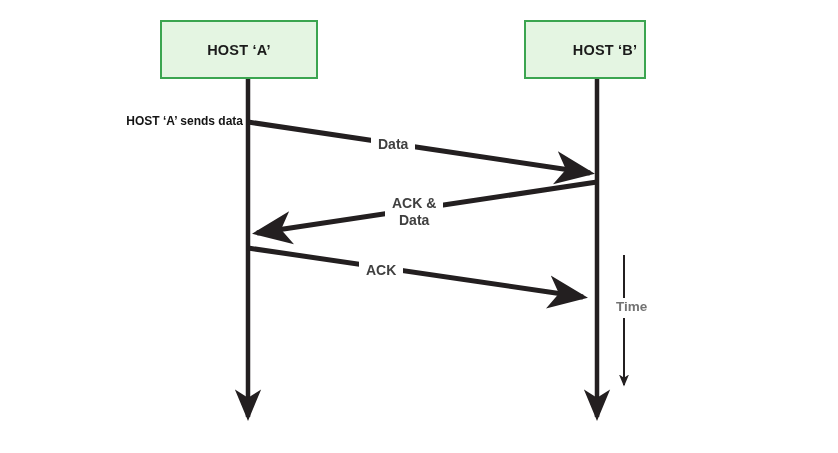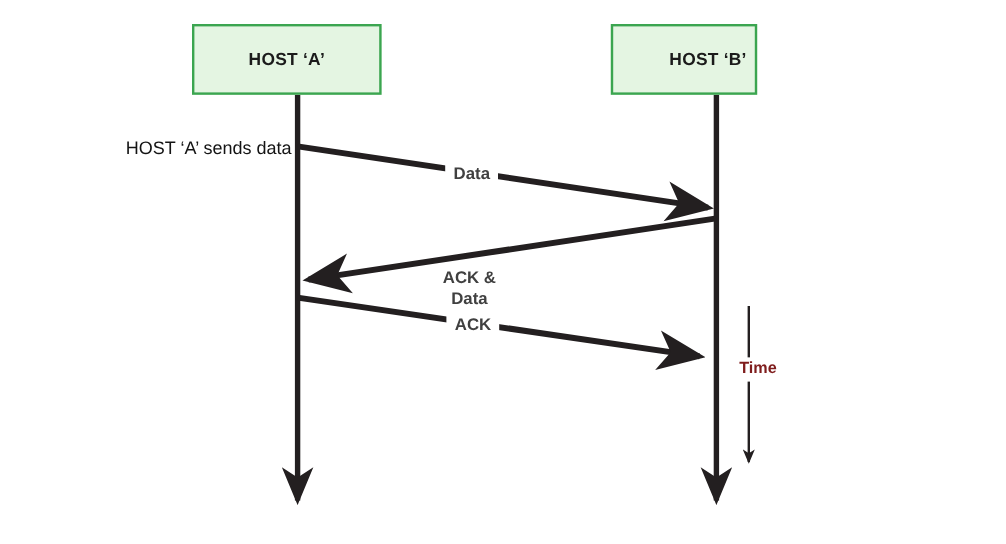--- a/index.html
+++ b/index.html
@@ -33,22 +33,22 @@
   }
   .host-label {
     font-size: 14.5px;
     font-weight: bold;
     color: #1b1b1b;
     letter-spacing: 0.2px;
     white-space: nowrap;
   }
   .side-note {
     position: absolute;
-    font-size: 15px;
-    font-weight: normal;
+    font-size: 12px;
+    font-weight: bold;
     color: #141414;
     line-height: 1.32;
     white-space: pre;
   }
   .side-note.right-align { text-align: right; }
   .side-note.center-align{ text-align: center; }
   .msg-label {
     position: absolute;
     font-size: 14px;
     font-weight: bold;
@@ -56,21 +56,21 @@
     line-height: 1.22;
     text-align: center;
     background: #ffffff;
     padding: 1px 7px;
     white-space: pre;
   }
   .time-label {
     position: absolute;
     font-size: 13.5px;
     font-weight: bold;
-    color: #7f1d1d;
+    color: #737373;
     background: #ffffff;
     padding: 1px 4px;
     white-space: nowrap;
   }
 </style>
 </head>
 <body>
 
 <div id="canvas">
 
@@ -95,30 +95,30 @@
     <line x1="248" y1="248" x2="583" y2="297" stroke="#231f20" stroke-width="5" marker-end="url(#arrow-solid)"></line>
 
     <line x1="624" y1="255" x2="624" y2="298" stroke="#231f20" stroke-width="2"></line>
     <line x1="624" y1="318" x2="624" y2="385" stroke="#231f20" stroke-width="2" marker-end="url(#arrow-thin)"></line>
   </svg>
 
   <div class="host-box" style="left:160px; top:20px; width:158px; height:59px;">
     <span class="host-label">HOST ‘A’</span>
   </div>
 
-  <div class="host-box" style="left:509px; top:20px; width:122px; height:59px;padding-left:40px;">
+  <div class="host-box" style="left:524px; top:20px; width:122px; height:59px;padding-left:40px;">
     <span class="host-label">HOST ‘B’</span>
   </div>
 
   <div class="msg-label" style="left:371px; top:135px;">Data</div>
 
-  <div class="msg-label" style="left:362px; top:194px;margin-top:28px;">ACK &amp;
+  <div class="msg-label" style="left:385px; top:194px;">ACK &amp;
 Data</div>
 
-  <div class="msg-label" style="left:372px; top:261px;">ACK</div>
+  <div class="msg-label" style="left:359px; top:261px;">ACK</div>
 
   <div class="side-note right-align" style="left:78px; top:114px; width:165px;">HOST ‘A’ sends data</div>
 
 
 
   <div class="time-label" style="left:612px; top:298px;">Time</div>
 
 </div>
 
 </body></html>

